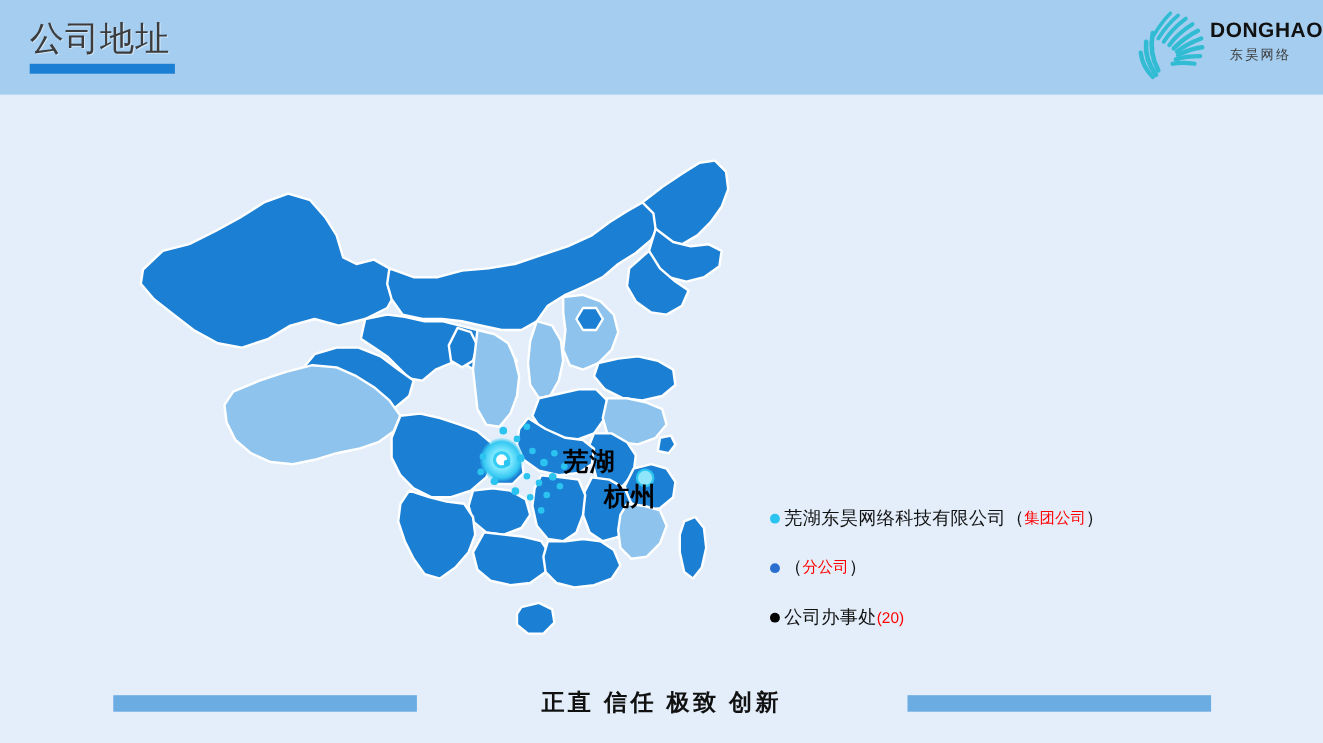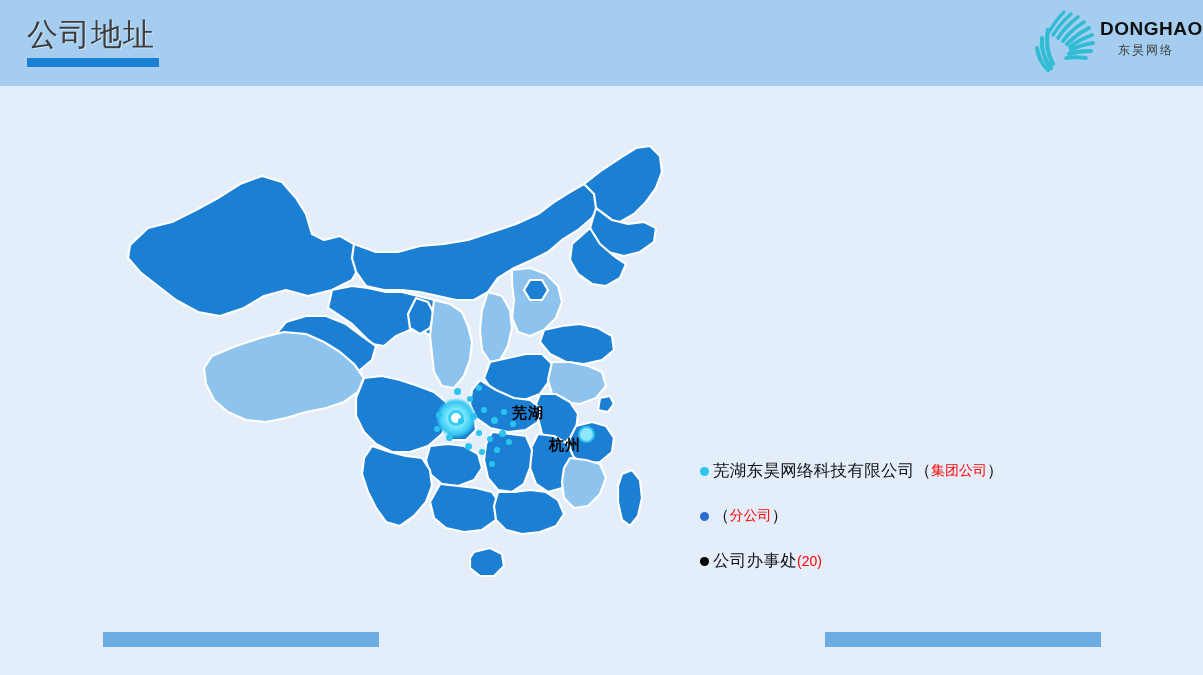--- a/index.html
+++ b/index.html
@@ -31,21 +31,21 @@
   .logo-mark{position:absolute;left:8px;top:2px;width:68px;height:66px;}
   .logo-text{position:absolute;left:74px;top:12px;width:92px;text-align:center;}
   .logo-en{font-size:19px;font-weight:bold;color:#111;letter-spacing:.5px;line-height:22px;text-align:right;}
   .logo-cn{font-size:12px;color:#3b3b3b;letter-spacing:2px;line-height:18px;margin-top:1px;}
 
   
   .map-area{position:absolute;left:100px;top:140px;width:580px;height:470px;}
   .map-area svg{display:block;width:100%;height:100%;}
 
   .city-label{
-    position:absolute;font-weight:bold;color:#000;font-size:15px;
+    position:absolute;font-weight:bold;color:#000;font-size:23px;
     letter-spacing:1px;white-space:nowrap;
   }
   .label-wuhu{left:512px;top:404px;}
   .label-hangzhou{left:549px;top:436px;}
 
   
   .marker{position:absolute;border-radius:50%;}
   .marker-glow{
     background:radial-gradient(circle at 50% 50%,#ffffff 0%,#7fe9ff 30%,#35c8f2 58%,rgba(53,200,242,0) 72%);
   }
@@ -229,15 +229,16 @@
 
     <div class="legend-row">
       <span class="legend-bullet" style="background:#000000;"></span>
       <span class="legend-text">公司办事处</span>
       <span class="legend-tag">(20)</span>
     </div>
 
   </div>
 
   <div class="footer-bar footer-bar-left"></div>
+  <div class="footer-slogan">正直  信任  极致  创新</div>
   <div class="footer-bar footer-bar-right"></div>
 
 </div>
 
 </body></html>

